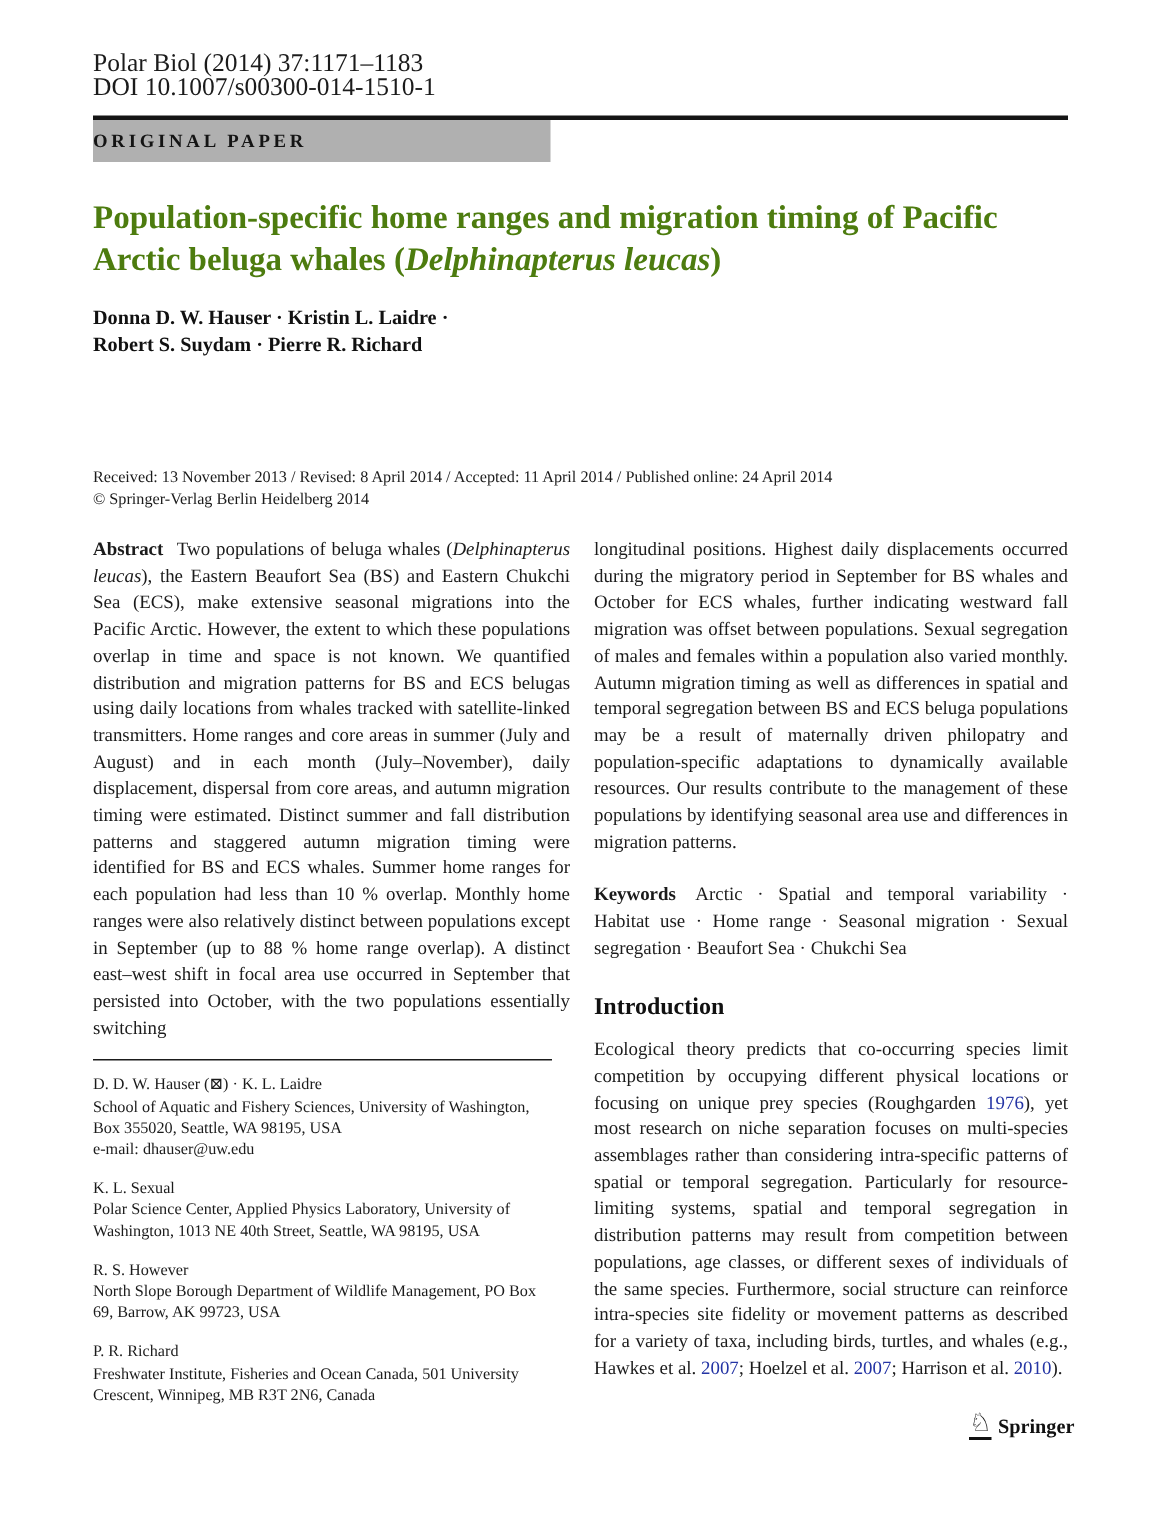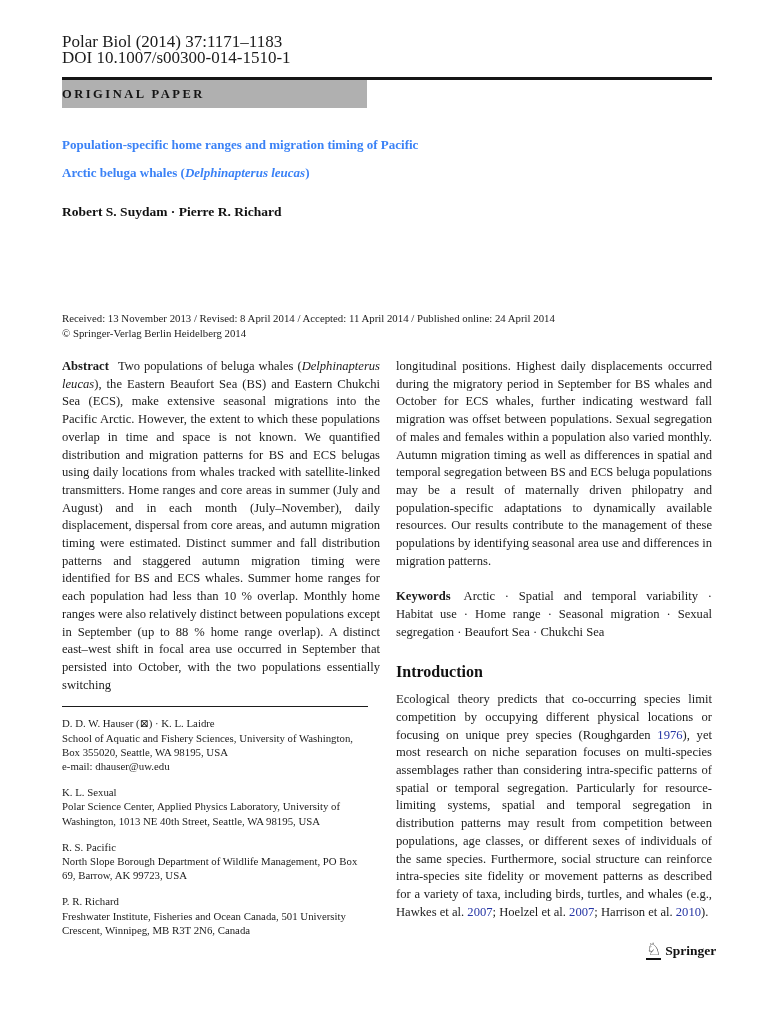--- a/index.html
+++ b/index.html
@@ -14,21 +14,21 @@
   .hdr{position:absolute;left:62px;top:34px;font-size:17px;line-height:16px;}
   .rule{position:absolute;left:62px;top:77px;width:650px;height:2.5px;background:#151515;}
   .badge{
     position:absolute;left:62px;top:79.5px;width:305px;height:28px;
     background:#b0b0b0;color:#141414;
     font-size:12.5px;letter-spacing:2.5px;line-height:28px;
     font-weight:bold;
   }
   .title{
     position:absolute;left:62px;top:131px;width:648px;margin:0;
-    font-size:13px;line-height:28px;font-weight:bold;color:#3b82f6;
+    font-size:22px;line-height:28px;font-weight:bold;color:#4d7c0f;
   }
   .title em{font-style:italic;}
   .authors{position:absolute;left:62px;top:203px;font-size:13.5px;font-weight:bold;line-height:18px;color:#111;}
   .meta{position:absolute;left:62px;top:311px;font-size:10.8px;line-height:15px;}
   .col{position:absolute;top:358px;font-size:12.6px;line-height:17.7px;}
   .col-left{left:62px;width:318px;}
   .col-right{left:396px;width:316px;}
   .col p{margin:0;text-align:justify;}
   .abs-label{font-weight:bold;margin-right:9px;}
   .kw{margin-top:18px !important;}
@@ -59,20 +59,21 @@
     <div>Polar Biol (2014) 37:1171–1183</div>
     <div>DOI 10.1007/s00300-014-1510-1</div>
   </div>
 
   <div class="rule"></div>
   <div class="badge">ORIGINAL PAPER</div>
 
   <h1 class="title"><span>Population-specific home ranges and migration timing of Pacific</span><br><span>Arctic beluga whales (</span><em>Delphinapterus leucas</em><span>)</span></h1>
 
   <div class="authors">
+    <div>Donna D. W. Hauser · Kristin L. Laidre ·</div>
     <div>Robert S. Suydam · Pierre R. Richard</div>
   </div>
 
   <div class="meta">
     <div>Received: 13 November 2013 / Revised: 8 April 2014 / Accepted: 11 April 2014 / Published online: 24 April 2014</div>
     <div>© Springer-Verlag Berlin Heidelberg 2014</div>
   </div>
 
   <div class="col col-left">
     <p><span class="abs-label">Abstract</span><span>Two populations of beluga whales (</span><em>Delphinapterus leucas</em><span>), the Eastern Beaufort Sea (BS) and Eastern Chukchi Sea (ECS), make extensive seasonal migrations into the Pacific Arctic. However, the extent to which these populations overlap in time and space is not known. We quantified distribution and migration patterns for BS and ECS belugas using daily locations from whales tracked with satellite-linked transmitters. Home ranges and core areas in summer (July and August) and in each month (July–November), daily displacement, dispersal from core areas, and autumn migration timing were estimated. Distinct summer and fall distribution patterns and staggered autumn migration timing were identified for BS and ECS whales. Summer home ranges for each population had less than 10 % overlap. Monthly home ranges were also relatively distinct between populations except in September (up to 88 % home range overlap). A distinct east–west shift in focal area use occurred in September that persisted into October, with the two populations essentially switching</span></p>
@@ -96,21 +97,21 @@
       <div>School of Aquatic and Fishery Sciences, University of Washington, Box 355020, Seattle, WA 98195, USA</div>
       <div>e-mail: dhauser@uw.edu</div>
     </div>
 
     <div class="fn-block">
       <div>K. L. Sexual</div>
       <div>Polar Science Center, Applied Physics Laboratory, University of Washington, 1013 NE 40th Street, Seattle, WA 98195, USA</div>
     </div>
 
     <div class="fn-block">
-      <div>R. S. Pacific</div>
+      <div>R. S. However</div>
       <div>North Slope Borough Department of Wildlife Management, PO Box 69, Barrow, AK 99723, USA</div>
     </div>
 
     <div class="fn-block">
       <div>P. R. Richard</div>
       <div>Freshwater Institute, Fisheries and Ocean Canada, 501 University Crescent, Winnipeg, MB R3T 2N6, Canada</div>
     </div>
   </div>
 
   <div class="springer">

